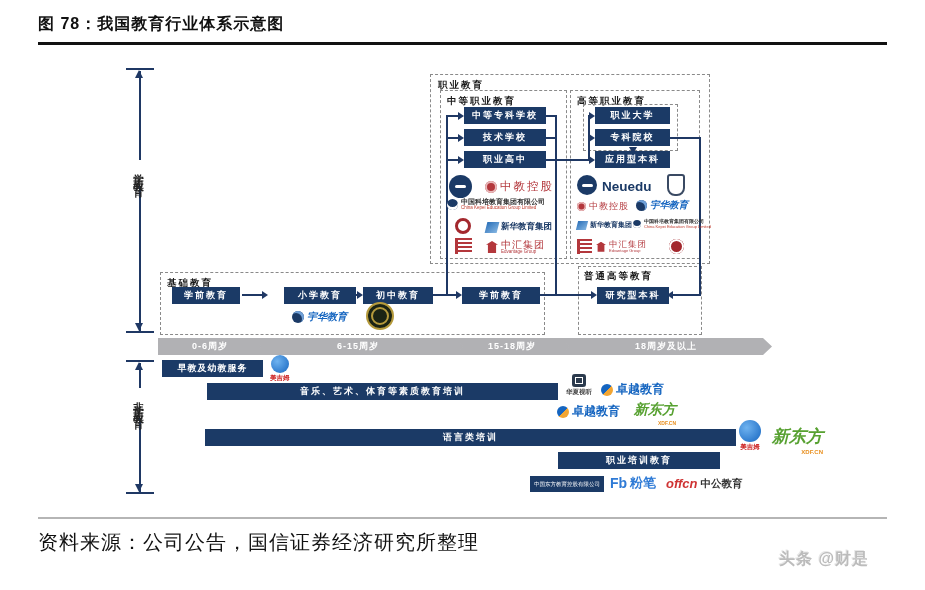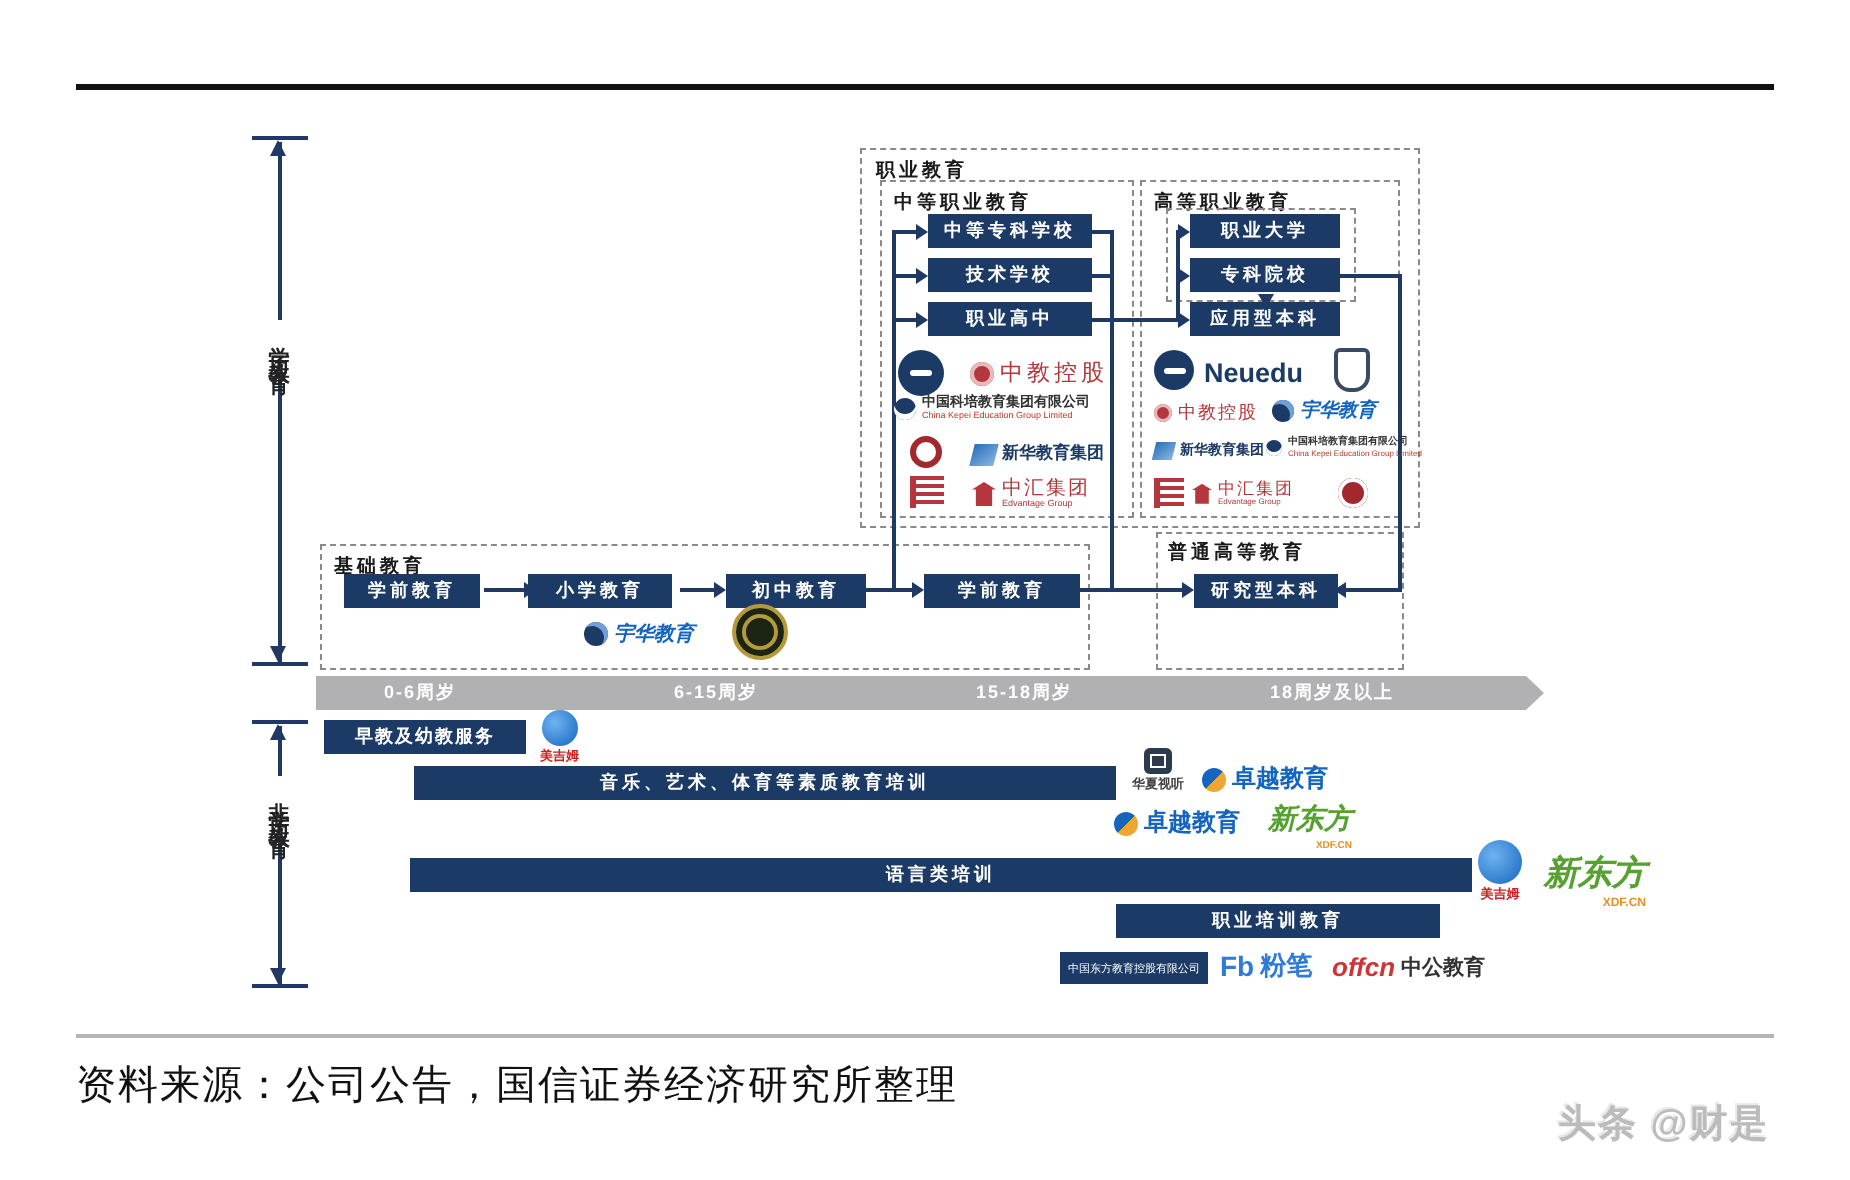--- a/index.html
+++ b/index.html
@@ -30,28 +30,29 @@
   .lg{position:absolute;display:flex;align-items:center;gap:3px;white-space:nowrap;}
   .lgcol{position:absolute;display:flex;flex-direction:column;align-items:center;gap:1px;white-space:nowrap;}
   .circ{display:inline-block;border-radius:50%;}
   .band{display:block;width:11px;height:3px;background:#fff;border-radius:2px;margin:auto;}
   .par{display:inline-block;background:linear-gradient(135deg,#2a6fb8,#85b6e2);transform:skewX(-14deg);}
   .stripes{display:inline-block;background:repeating-linear-gradient(180deg,#b3373c 0 2px,#fff 2px 4px);border-left:3px solid #b3373c;}
   .house{display:inline-block;background:#b3373c;clip-path:polygon(50% 0,100% 32%,84% 32%,84% 100%,16% 100%,16% 32%,0 32%);}
   .shield{display:inline-block;border:2.5px solid #3a4a63;border-radius:3px 3px 8px 8px;background:#fff;}
   .zydot{display:inline-block;border-radius:50%;background:linear-gradient(135deg,#1565c0 52%,#f2a532 52%);}
   .src{position:absolute;left:38px;top:529px;font-size:20px;color:#111;letter-spacing:1px;}
-  .wm{position:absolute;left:779px;top:549px;font-size:19px;font-weight:bold;color:#bcbcbc;
+  .wm{position:absolute;left:779px;top:549px;font-size:16px;font-weight:bold;color:#bcbcbc;
       text-shadow:1px 1px 0 #fff,-1px -1px 0 #e8e8e8;letter-spacing:1px;}
 </style>
 </head>
 <body>
 
 <div class="page">
 
+  <div class="title">图 78：我国教育行业体系示意图</div>
   <div class="rule" style="left:38px;top:42px;width:849px;height:3px;"></div>
 
   <div class="ln" style="left:126px;top:68px;width:28px;height:2px;"></div>
   <div class="ln" style="left:139px;top:71px;width:2px;height:261px;"></div>
   <div class="ln" style="left:126px;top:331px;width:28px;height:2px;"></div>
   <div class="ah ah-u" style="left:135px;top:70px;"></div>
   <div class="ah ah-dn" style="left:135px;top:323px;"></div>
   <div class="vtext" style="left:131px;top:160px;">学历教育</div>
 
   <div class="ln" style="left:126px;top:360px;width:28px;height:2px;"></div>
@@ -102,21 +103,21 @@
   <div class="ln" style="left:540px;top:294px;width:51px;height:2px;"></div>
   <div class="ah ah-r" style="left:591px;top:291px;"></div>
 
   <div class="node" style="left:464px;top:107px;width:82px;height:17px;">中等专科学校</div>
   <div class="node" style="left:464px;top:129px;width:82px;height:17px;">技术学校</div>
   <div class="node" style="left:464px;top:151px;width:82px;height:17px;">职业高中</div>
   <div class="node" style="left:595px;top:107px;width:75px;height:17px;">职业大学</div>
   <div class="node" style="left:595px;top:129px;width:75px;height:17px;">专科院校</div>
   <div class="node" style="left:595px;top:151px;width:75px;height:17px;">应用型本科</div>
   <div class="node" style="left:172px;top:287px;width:68px;height:17px;">学前教育</div>
-  <div class="node" style="left:264px;top:287px;width:72px;height:17px;">小学教育</div>
+  <div class="node" style="left:284px;top:287px;width:72px;height:17px;">小学教育</div>
   <div class="node" style="left:363px;top:287px;width:70px;height:17px;">初中教育</div>
   <div class="node" style="left:462px;top:287px;width:78px;height:17px;">学前教育</div>
   <div class="node" style="left:597px;top:287px;width:72px;height:17px;">研究型本科</div>
 
   <span class="circ abs" style="left:449px;top:175px;width:23px;height:23px;background:#1b3a66;display:flex;align-items:center;justify-content:center;">
       <span class="band"></span>
     </span>
   <div class="lg" style="left:485px;top:179px;">
     <span class="circ" style="width:12px;height:12px;background:#b3373c;box-shadow:inset 0 0 0 2px #e8b9ba;"></span>
     <span style="font-size:11.5px;color:#b3373c;letter-spacing:2px;">中教控股</span>

